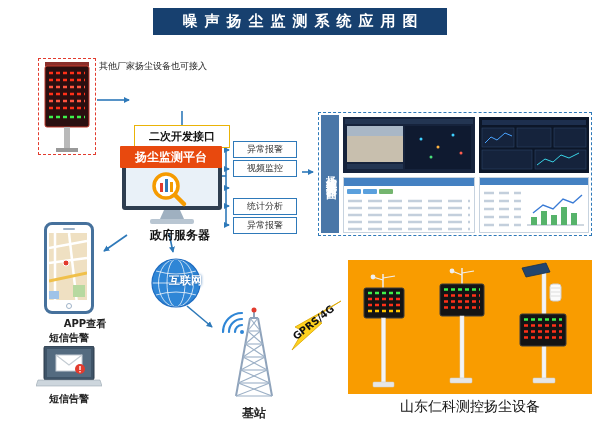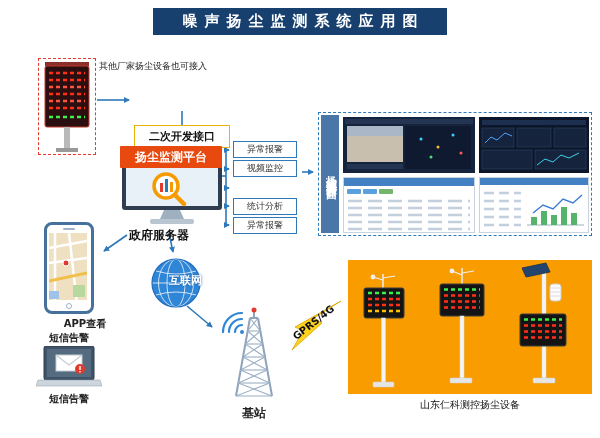--- a/index.html
+++ b/index.html
@@ -13,21 +13,21 @@
 
   .third-box { position:absolute; left:38px; top:58px; width:58px; height:97px; border:1px dashed #e23b2e; }
   .third-note { position:absolute; left:99px; top:60px; font-size:9px; color:#222; white-space:nowrap; }
   .dev-if { position:absolute; left:134px; top:87px; width:96px; height:23px; border:1px solid #eab308;
     background:#fff; font-size:11px; font-weight:bold; color:#111; display:flex; align-items:center; justify-content:center;margin-top:38px; }
 
   .platform-badge { position:absolute; left:120px; top:146px; width:102px; height:22px; z-index:4;
     background:var(--c-accent,#e8490e); color:#fff; font-size:12px; font-weight:bold;
     display:flex; align-items:center; justify-content:center; border-radius:1px; }
   .monitor { position:absolute; left:120px; top:150px; z-index:3; }
-  .server-label { position:absolute; left:104px; top:227px; width:110px; text-align:center;
+  .server-label { position:absolute; left:125px; top:227px; width:110px; text-align:center;
     font-size:12px; font-weight:bold; color:#111; z-index:4; }
 
   .func-box { position:absolute; left:233px; height:17px; min-width:64px; padding:1px 5px;
     border:1px solid var(--c-blue,#2e79b9); background:#fff; color:#333; font-size:9px;
     display:flex; align-items:center; justify-content:center; z-index:3; white-space:nowrap; }
 
   .right-panel { position:absolute; left:318px; top:112px; width:274px; height:124px;
     border:1px dashed var(--c-blue,#2e79b9); background:#fff; }
   .right-bar { position:absolute; left:2px; top:2px; bottom:2px; width:18px;
     background:var(--c-sidebar,#4a77a8); color:#fff; writing-mode:vertical-rl; text-orientation:upright;
@@ -55,21 +55,21 @@
     color:#fff; font-size:11px; font-weight:bold; text-shadow:0 0 3px #1b5fa8; z-index:3; }
 
   .tower { position:absolute; left:222px; top:306px; }
   .lbl-station { left:222px; top:405px; width:64px; font-size:12px; }
   .gprs { position:absolute; left:294px; top:332px; font-size:10px; font-weight:bold; color:#111;
     transform:rotate(-38deg); transform-origin:left center; white-space:nowrap; z-index:3; }
 
   .orange-panel { position:absolute; left:348px; top:260px; width:244px; height:134px;
     background:var(--c-orange,#f99c00); }
   .devices-caption { position:absolute; left:370px; top:398px; width:200px; text-align:center;
-    font-size:10px; color:#111; }
+    font-size:14px; color:#111; }
 </style>
 </head>
 <body>
 
 <div class="canvas">
 
   <svg class="overlay" width="600" height="438" viewBox="0 0 600 438">
     <defs>
       <marker id="arr" viewBox="0 0 8 8" markerWidth="7" markerHeight="7" refX="6" refY="4" orient="auto" markerUnits="userSpaceOnUse">
         <path d="M0,0.5 L7,4 L0,7.5 Z" fill="#2e79b9"></path>

